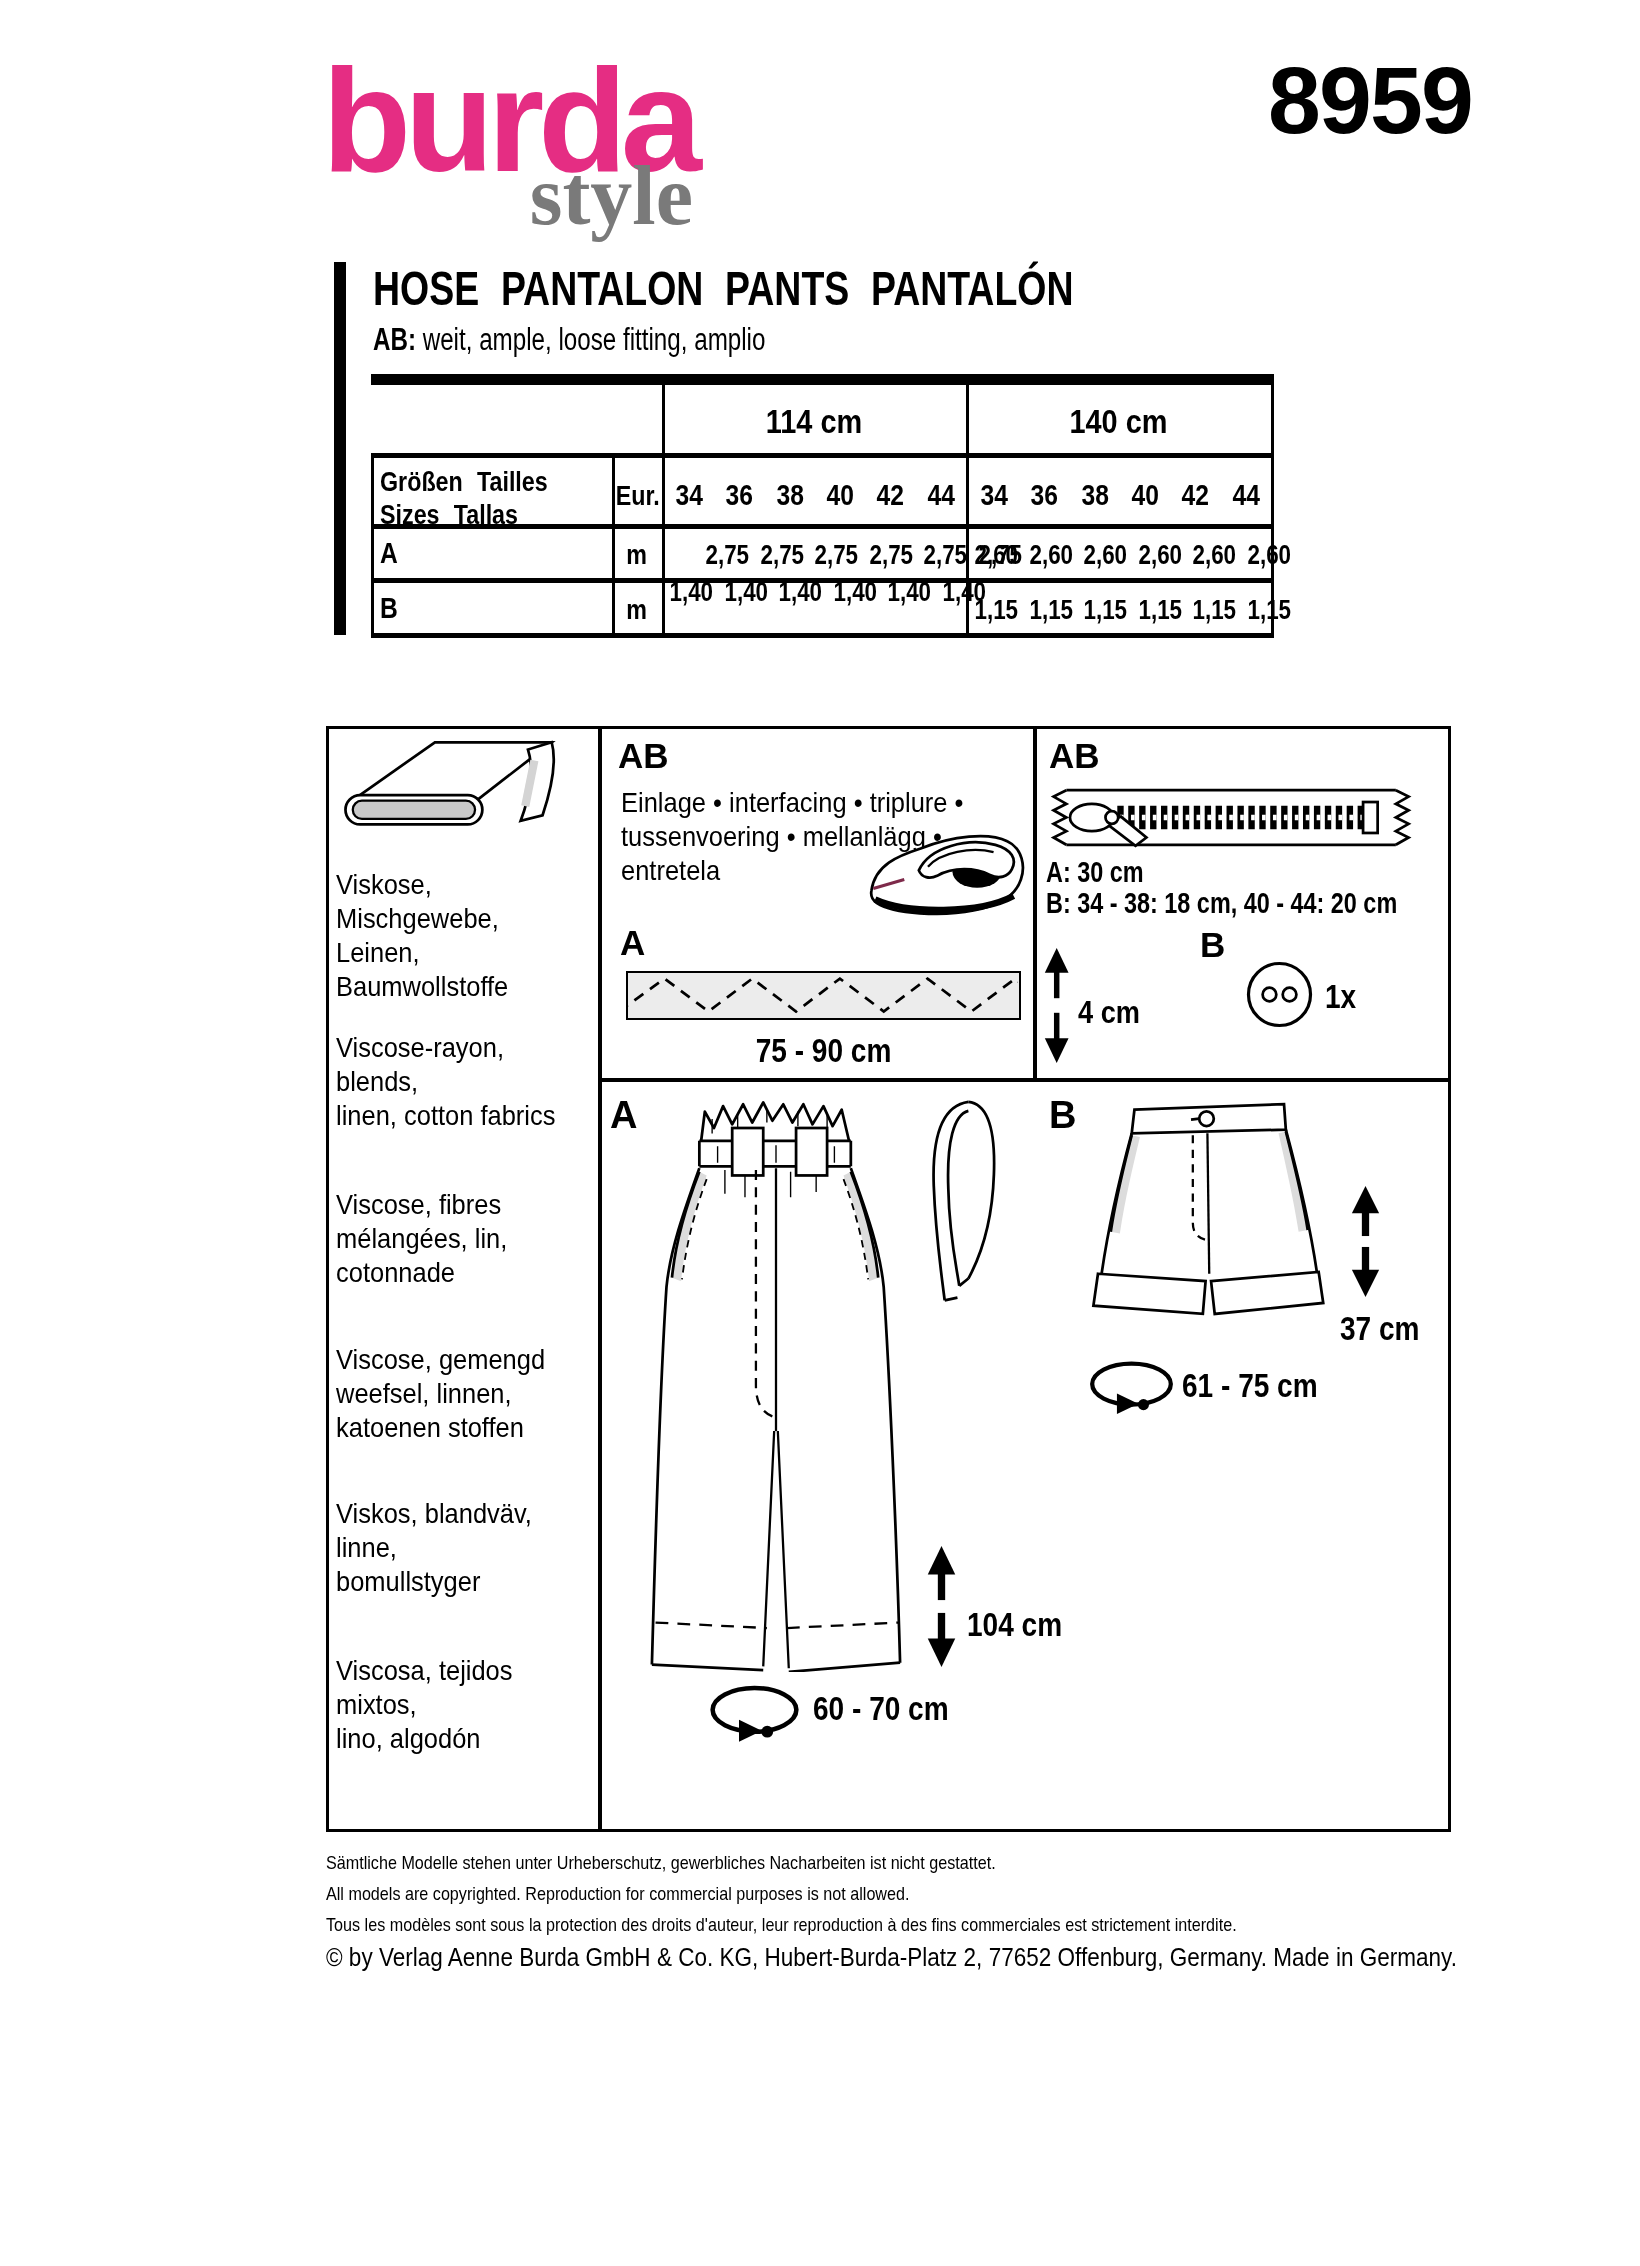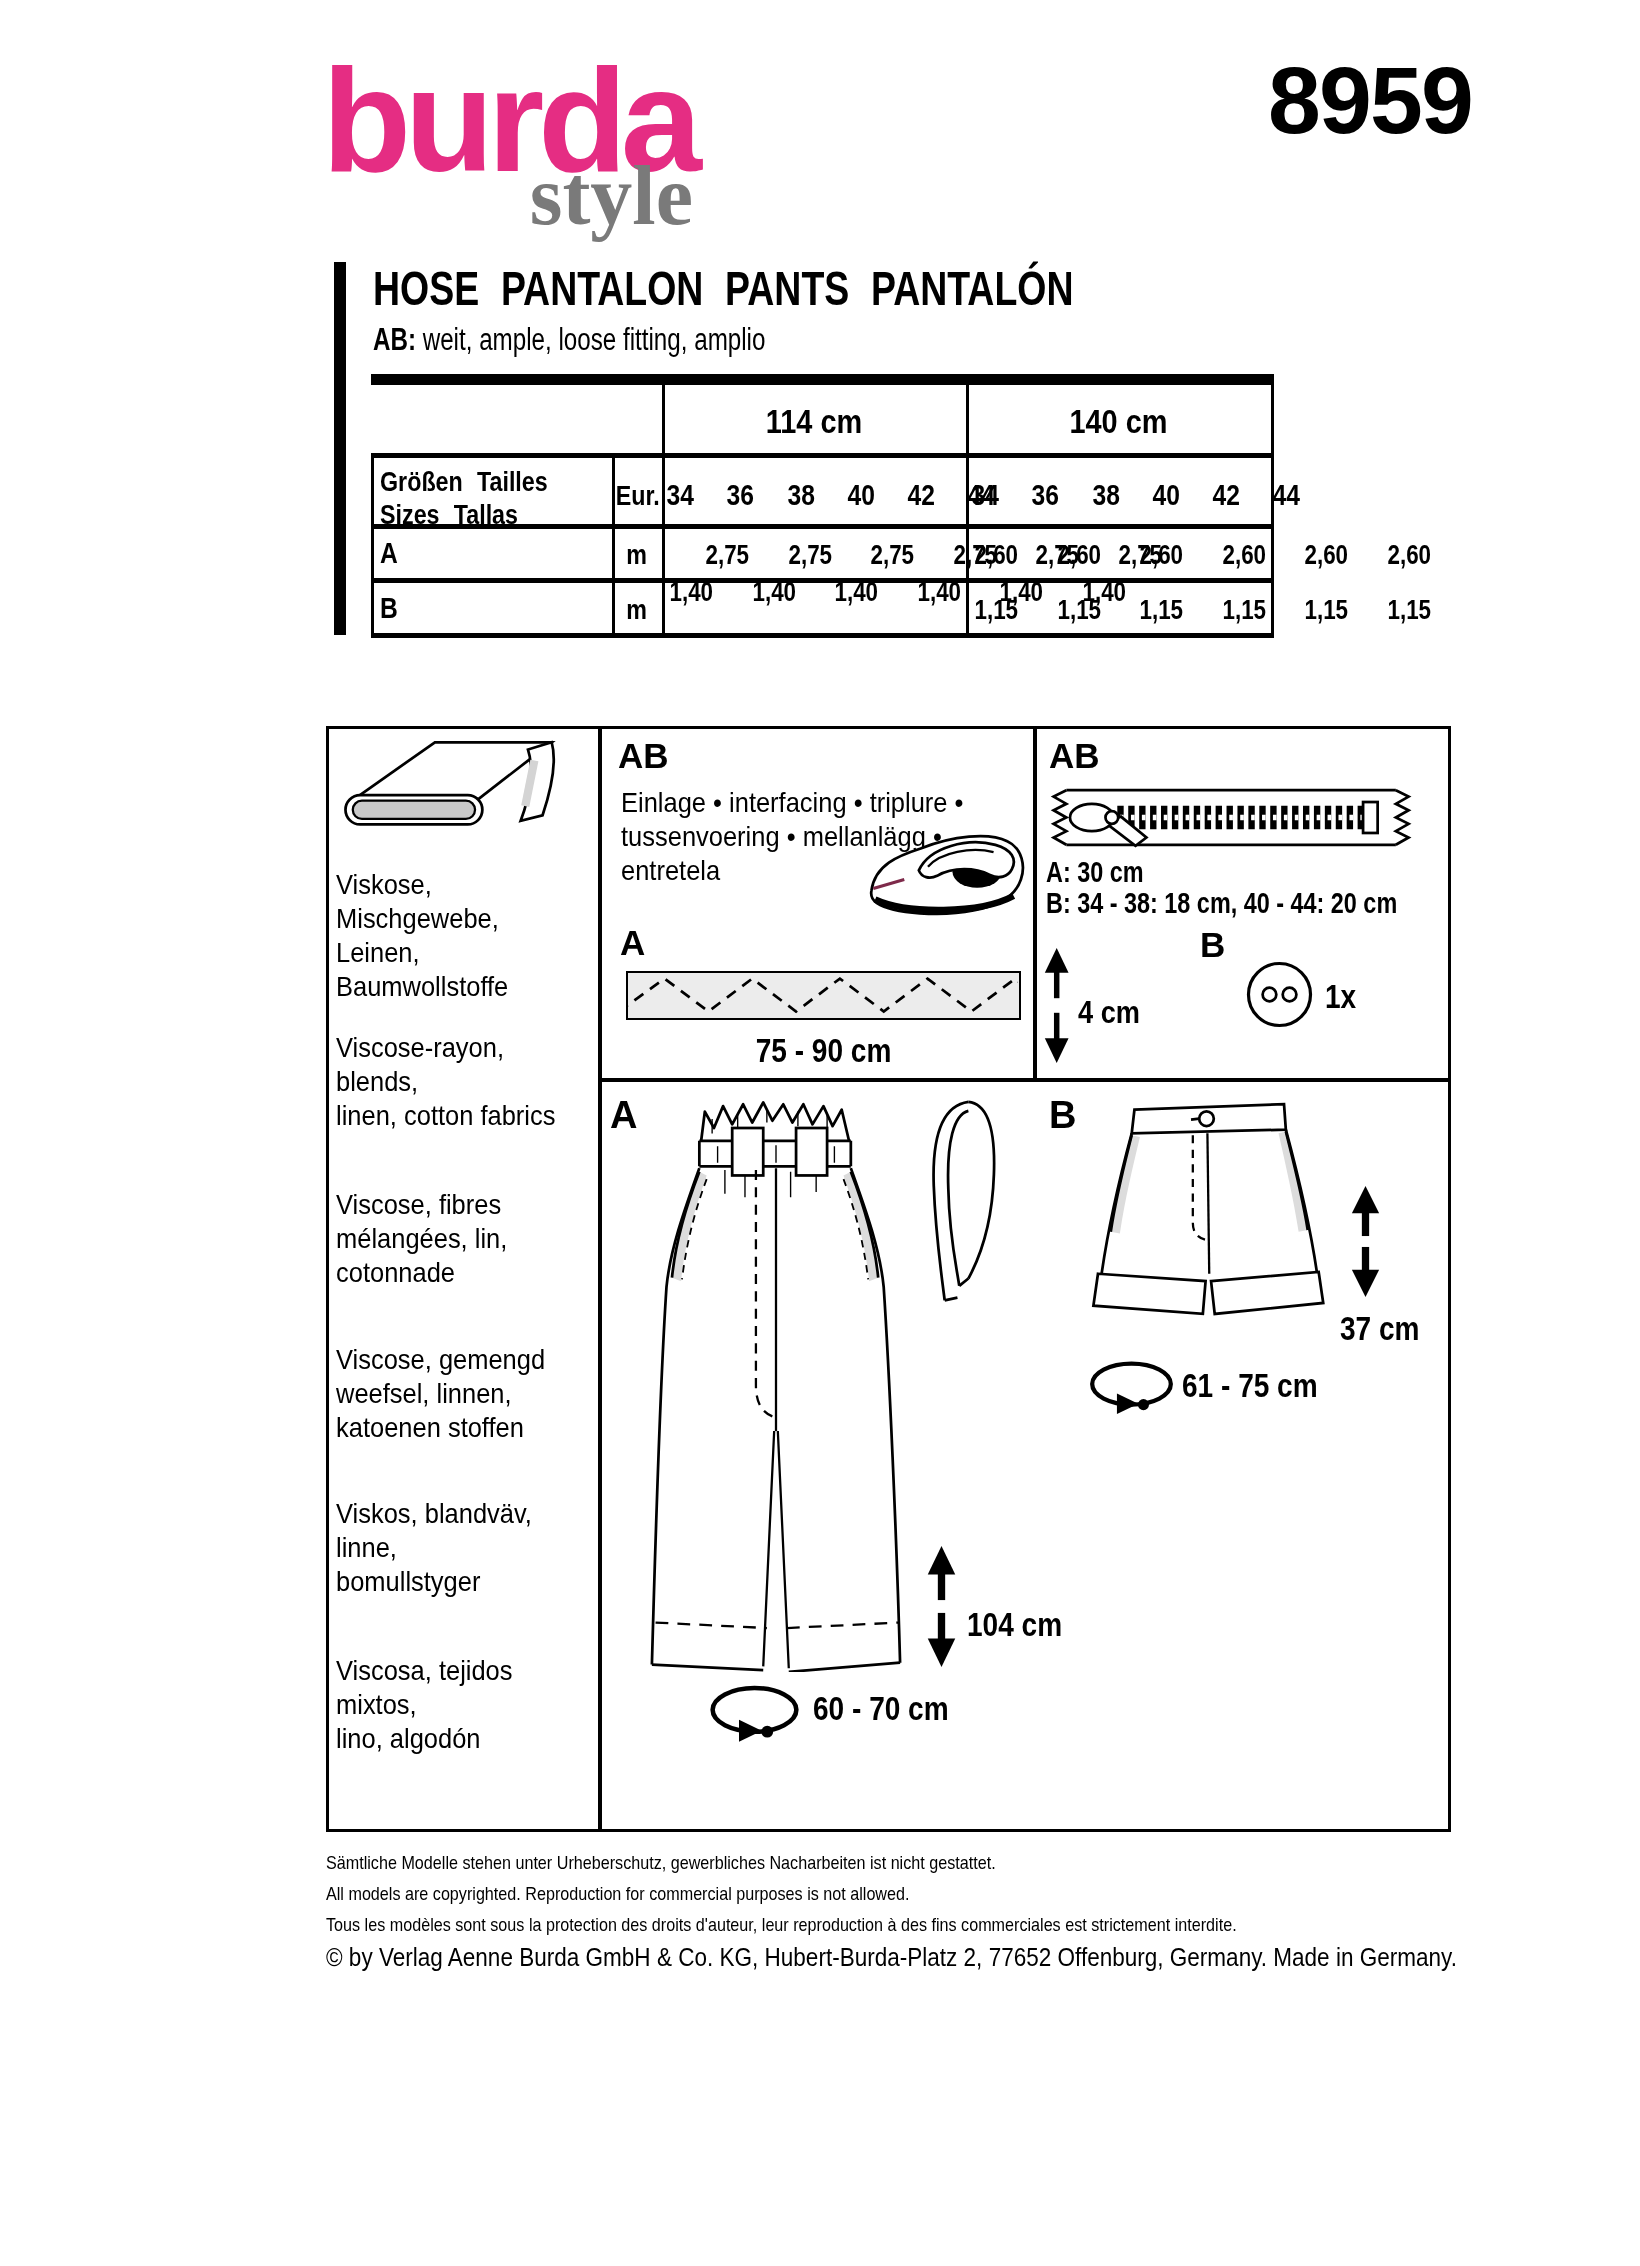--- a/index.html
+++ b/index.html
@@ -6,21 +6,21 @@
   #page{position:relative;width:1640px;height:2266px;background:#fff;overflow:hidden;
         font-family:"Liberation Sans", sans-serif;color:#000;}
   .abs{position:absolute;}
   .b{font-weight:bold;}
   .pre{white-space:pre-line;}
   .cx78{transform:scaleX(.78);transform-origin:0 0;}
   .cx85{transform:scaleX(.85);transform-origin:0 0;}
   .cx85c{transform:scaleX(.85);transform-origin:50% 0;}
   .cx93{transform:scaleX(.93);transform-origin:0 0;}
   .line{background:#000;}
-  .cells{display:flex;gap:28px;}
+  .cells{display:flex;}
   .cells>div{flex:1;text-align:center;font-weight:bold;line-height:1;}
   .sz>div{font-size:29px;transform:scaleX(.85);}
   .val>div{font-size:28px;transform:scaleX(.8);}
   .sectionlabel{font-size:35px;font-weight:bold;line-height:1;}
   .measure{font-size:33px;font-weight:bold;line-height:1;white-space:nowrap;}
   .fabrictext{font-size:27.4px;line-height:34px;width:274px;}
   svg{display:block;}
 </style>
 </head>
 <body>

